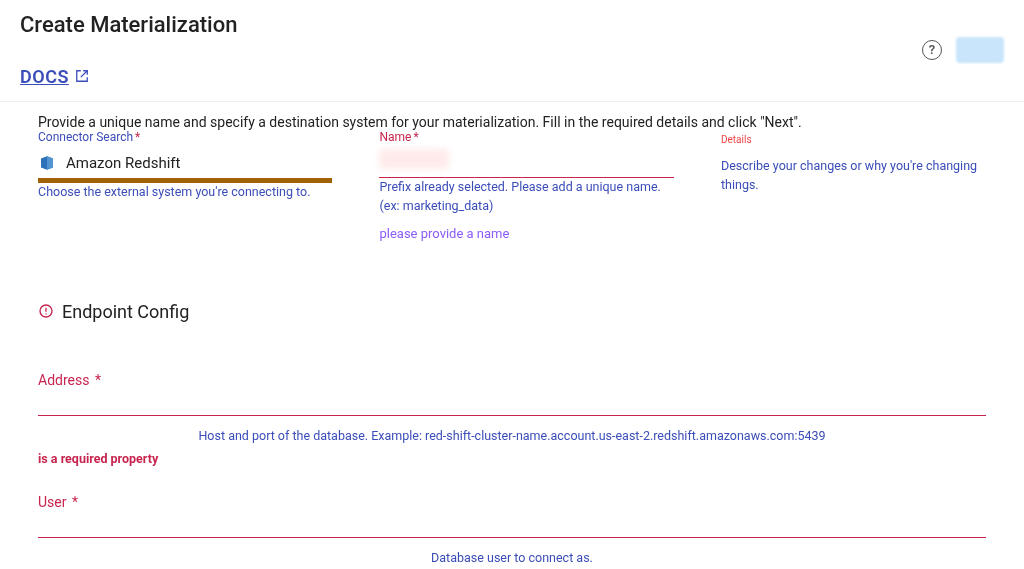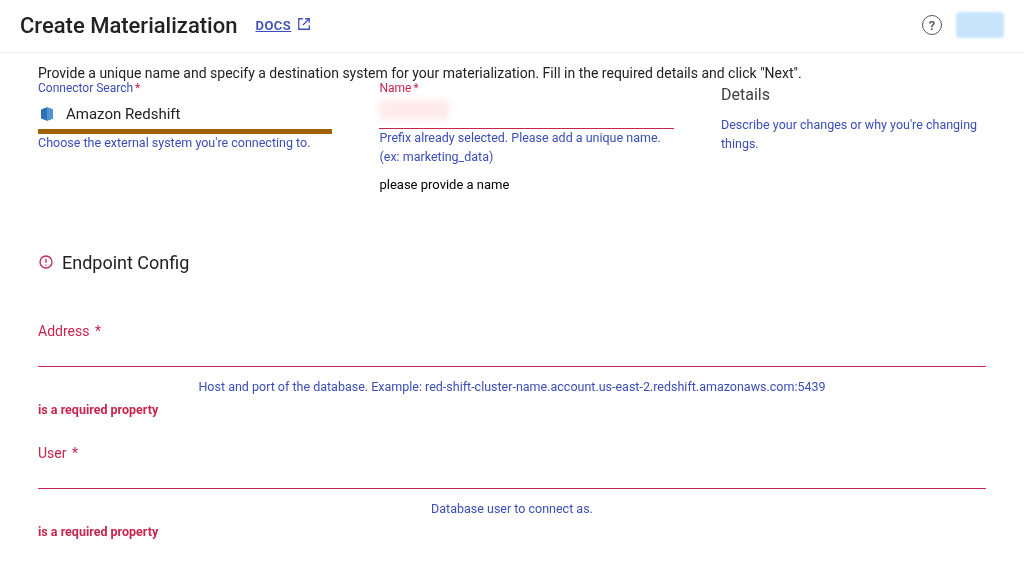--- a/index.html
+++ b/index.html
@@ -11,33 +11,34 @@
   }
   .header {
     display: flex;
     align-items: center;
     justify-content: space-between;
     padding: 12px 20px 14px 20px;
     border-bottom: 1px solid #eee;
   }
   .header-left {
     display: flex;
-    gap: 18px;
+    gap: 29px;
+    flex-direction: column;
   }
   .page-title {
     font-size: 22px;
     font-weight: 500;
     color: #222;
   }
   .docs-link {
     display: inline-flex;
     align-items: center;
     gap: 6px;
     color: #3b4db8;
-    font-size: 13px;
+    font-size: 18px;
     font-weight: 600;
     letter-spacing: .5px;
     text-decoration: underline;
     cursor: pointer;
   }
   .docs-link svg { width: 14px; height: 14px; }
   .header-right {
     display: flex;
     align-items: center;
     gap: 14px;
@@ -114,28 +115,28 @@
     left: 0; top: -1px;
     width: 70px; height: 20px;
     background: #fdd;
     filter: blur(3px);
     border-radius: 4px;
     pointer-events: none;
     opacity: 0.6;
   }
   .name-wrap { position: relative; }
   .details-title {
-    font-size: 16px;
-    color: #404040;
+    font-size: 10px;
+    color: #ef4444;
     margin-bottom: 12px;
     padding-top: 4px;
   }
   .error-msg {
     font-size: 13px;
-    color: #000000;
+    color: #8b5cf6;
     margin-top: 10px;
   }
   .section-header {
     display: flex;
     align-items: center;
     gap: 8px;
     margin-bottom: 50px;
   }
   .section-header-text {
     font-size: 18px;

